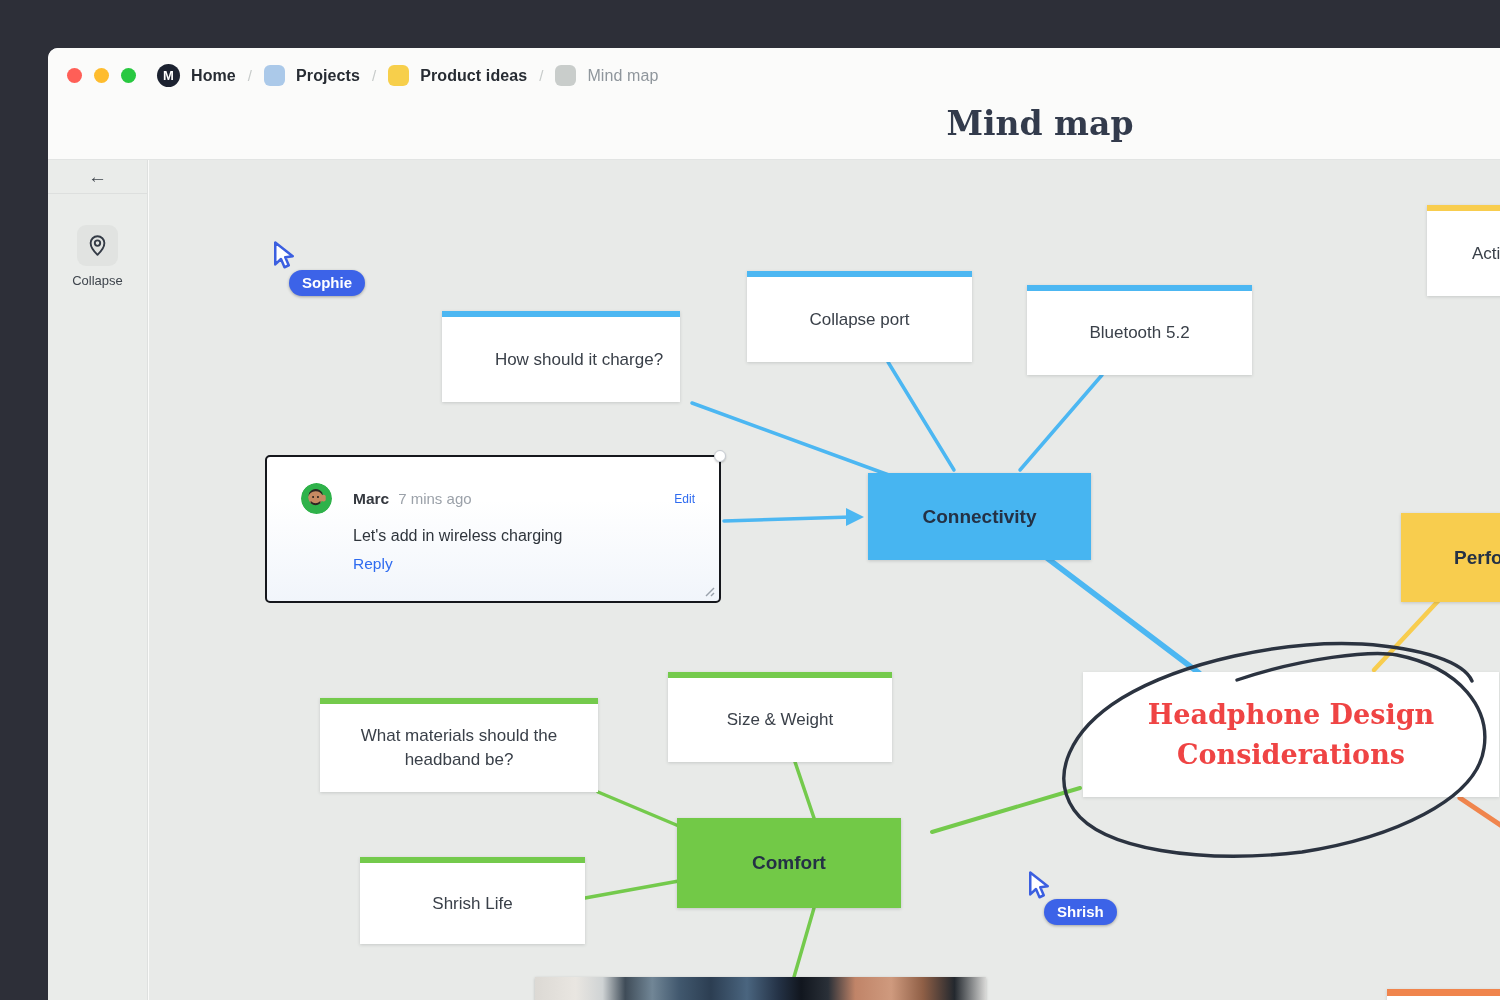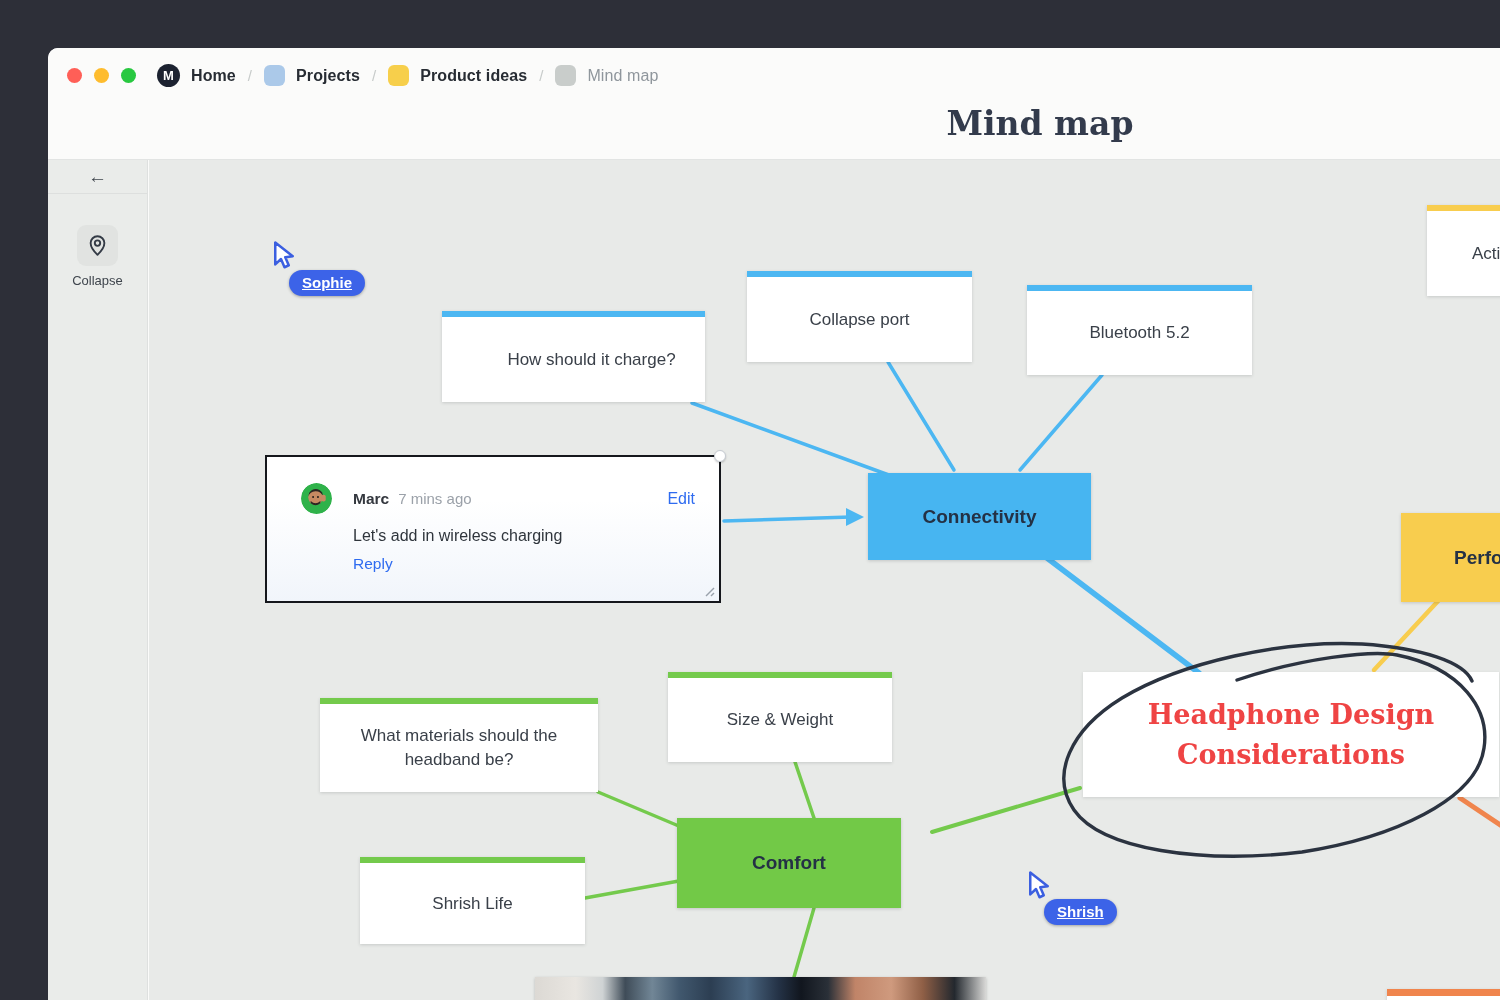--- a/index.html
+++ b/index.html
@@ -60,40 +60,40 @@
           box-shadow:0 1px 3px rgba(50,55,60,.2); }
   .node-blue { background:#47b5f1; } .node-green { background:#72c947; } .node-yellow { background:#f8cd4e; }
 
   .headphone { position:absolute; left:934px; top:512px; width:416px; height:125px; background:#fff;
                box-shadow:0 1px 3px rgba(50,55,60,.15); display:flex; align-items:center; justify-content:center;
                text-align:center; font-family:"DejaVu Serif","Liberation Serif",serif; font-weight:bold;
                font-size:27px; color:#ef4444; line-height:1.45; padding:13px 22px; z-index:2; }
 
   
   .comment { position:absolute; left:116px; top:295px; width:456px; height:148px;
-             border:2.5px solid #15171c; border-radius:0;
+             border:2.5px solid #15171c; border-radius:5px;
              background:linear-gradient(180deg,#ffffff 30%,#f1f5fb 100%);
              z-index:3; padding:26px 24px 12px 34px; }
   .comment-handle { position:absolute; right:-7px; top:-7px; width:12px; height:12px;
                     background:#fff; border:1px solid #c6cbd2; border-radius:50%;
                     box-shadow:0 1px 2px rgba(0,0,0,.2); }
   .comment-row { display:flex; align-items:center; }
   .avatar { width:31px; height:31px; border-radius:50%; margin-right:21px; flex:none; }
   .c-name { font-size:15.5px; font-weight:bold; color:#34383f; }
   .c-time { font-size:15px; color:#9ba1a9; margin-left:9px; }
-  .c-edit { margin-left:auto; font-size:16px; color:#2e6bf0; cursor:pointer; }
+  .c-edit { margin-left:auto; font-size:12px; color:#2e6bf0; cursor:pointer; }
   .c-text { margin-top:13px; margin-left:52px; font-size:16px; color:#2f353c; }
   .c-reply { margin-top:10px; margin-left:52px; font-size:15.5px; color:#2e6bf0; cursor:pointer; }
   .resize { position:absolute; right:4px; bottom:4px; }
 
   
   .cursor { position:absolute; z-index:6; }
   .cursor-pill { position:absolute; z-index:6; background:#3c63e8; color:#fff; font-weight:bold;
                  font-size:15px; padding:4px 13px 5px; border-radius:999px;
-                 box-shadow:0 1px 3px rgba(0,0,0,.3); white-space:nowrap;text-decoration:underline; }
+                 box-shadow:0 1px 3px rgba(0,0,0,.3); white-space:nowrap; }
 
   
   .photo { position:absolute; left:386px; top:817px; width:451px; height:71px; z-index:2;
            box-shadow:0 1px 3px rgba(0,0,0,.2);
            background:linear-gradient(90deg,#dcd9d4 0%,#e9e6e1 9%,#cfd3d4 15%,#3f4c58 20%,
              #718696 26%,#41586e 32%,#2c3e52 39%,#4a657f 47%,#243246 54%,#11161e 59%,
              #2a3038 65%,#c08468 71%,#cf9a7e 79%,#8f5f46 86%,#23282e 93%,#d8d8d6 100%); }
   .orange-bar { position:absolute; left:1238px; top:829px; width:161px; height:59px;
                 background:#fff; border-top:7px solid #f0854d; z-index:2;
                 box-shadow:0 1px 3px rgba(50,55,60,.18); }
@@ -161,21 +161,21 @@
         <line x1="1290" y1="440" x2="1225" y2="510" stroke="#f8cd4e" stroke-width="4.5"></line>
         <line x1="1311" y1="638" x2="1368" y2="676" stroke="#f0854d" stroke-width="5"></line>
         <line x1="783" y1="672" x2="931" y2="628" stroke="#74ca4c" stroke-width="4"></line>
         <line x1="646" y1="602" x2="665" y2="658" stroke="#74ca4c" stroke-width="3.5"></line>
         <line x1="449" y1="632" x2="563" y2="680" stroke="#74ca4c" stroke-width="3.5"></line>
         <line x1="436" y1="738" x2="563" y2="715" stroke="#74ca4c" stroke-width="3.5"></line>
         <line x1="665" y1="748" x2="645" y2="817" stroke="#74ca4c" stroke-width="3.5"></line>
       </g>
     </svg>
 
-    <div class="card bar-blue" style="left:293px; top:151px; width:263px; height:91px;padding-left:36px;">
+    <div class="card bar-blue" style="left:293px; top:151px; width:238px; height:91px;padding-left:36px;">
       <span>How should it charge?</span>
     </div>
     <div class="card bar-blue" style="left:598px; top:111px; width:225px; height:91px;">
       <span>Collapse port</span>
     </div>
     <div class="card bar-blue" style="left:878px; top:125px; width:225px; height:90px;">
       <span>Bluetooth 5.2</span>
     </div>
     <div class="card bar-yellow" style="left:1278px; top:45px; width:220px; height:91px; justify-content:flex-start; padding-left:45px;">
       <span>Acti</span>

